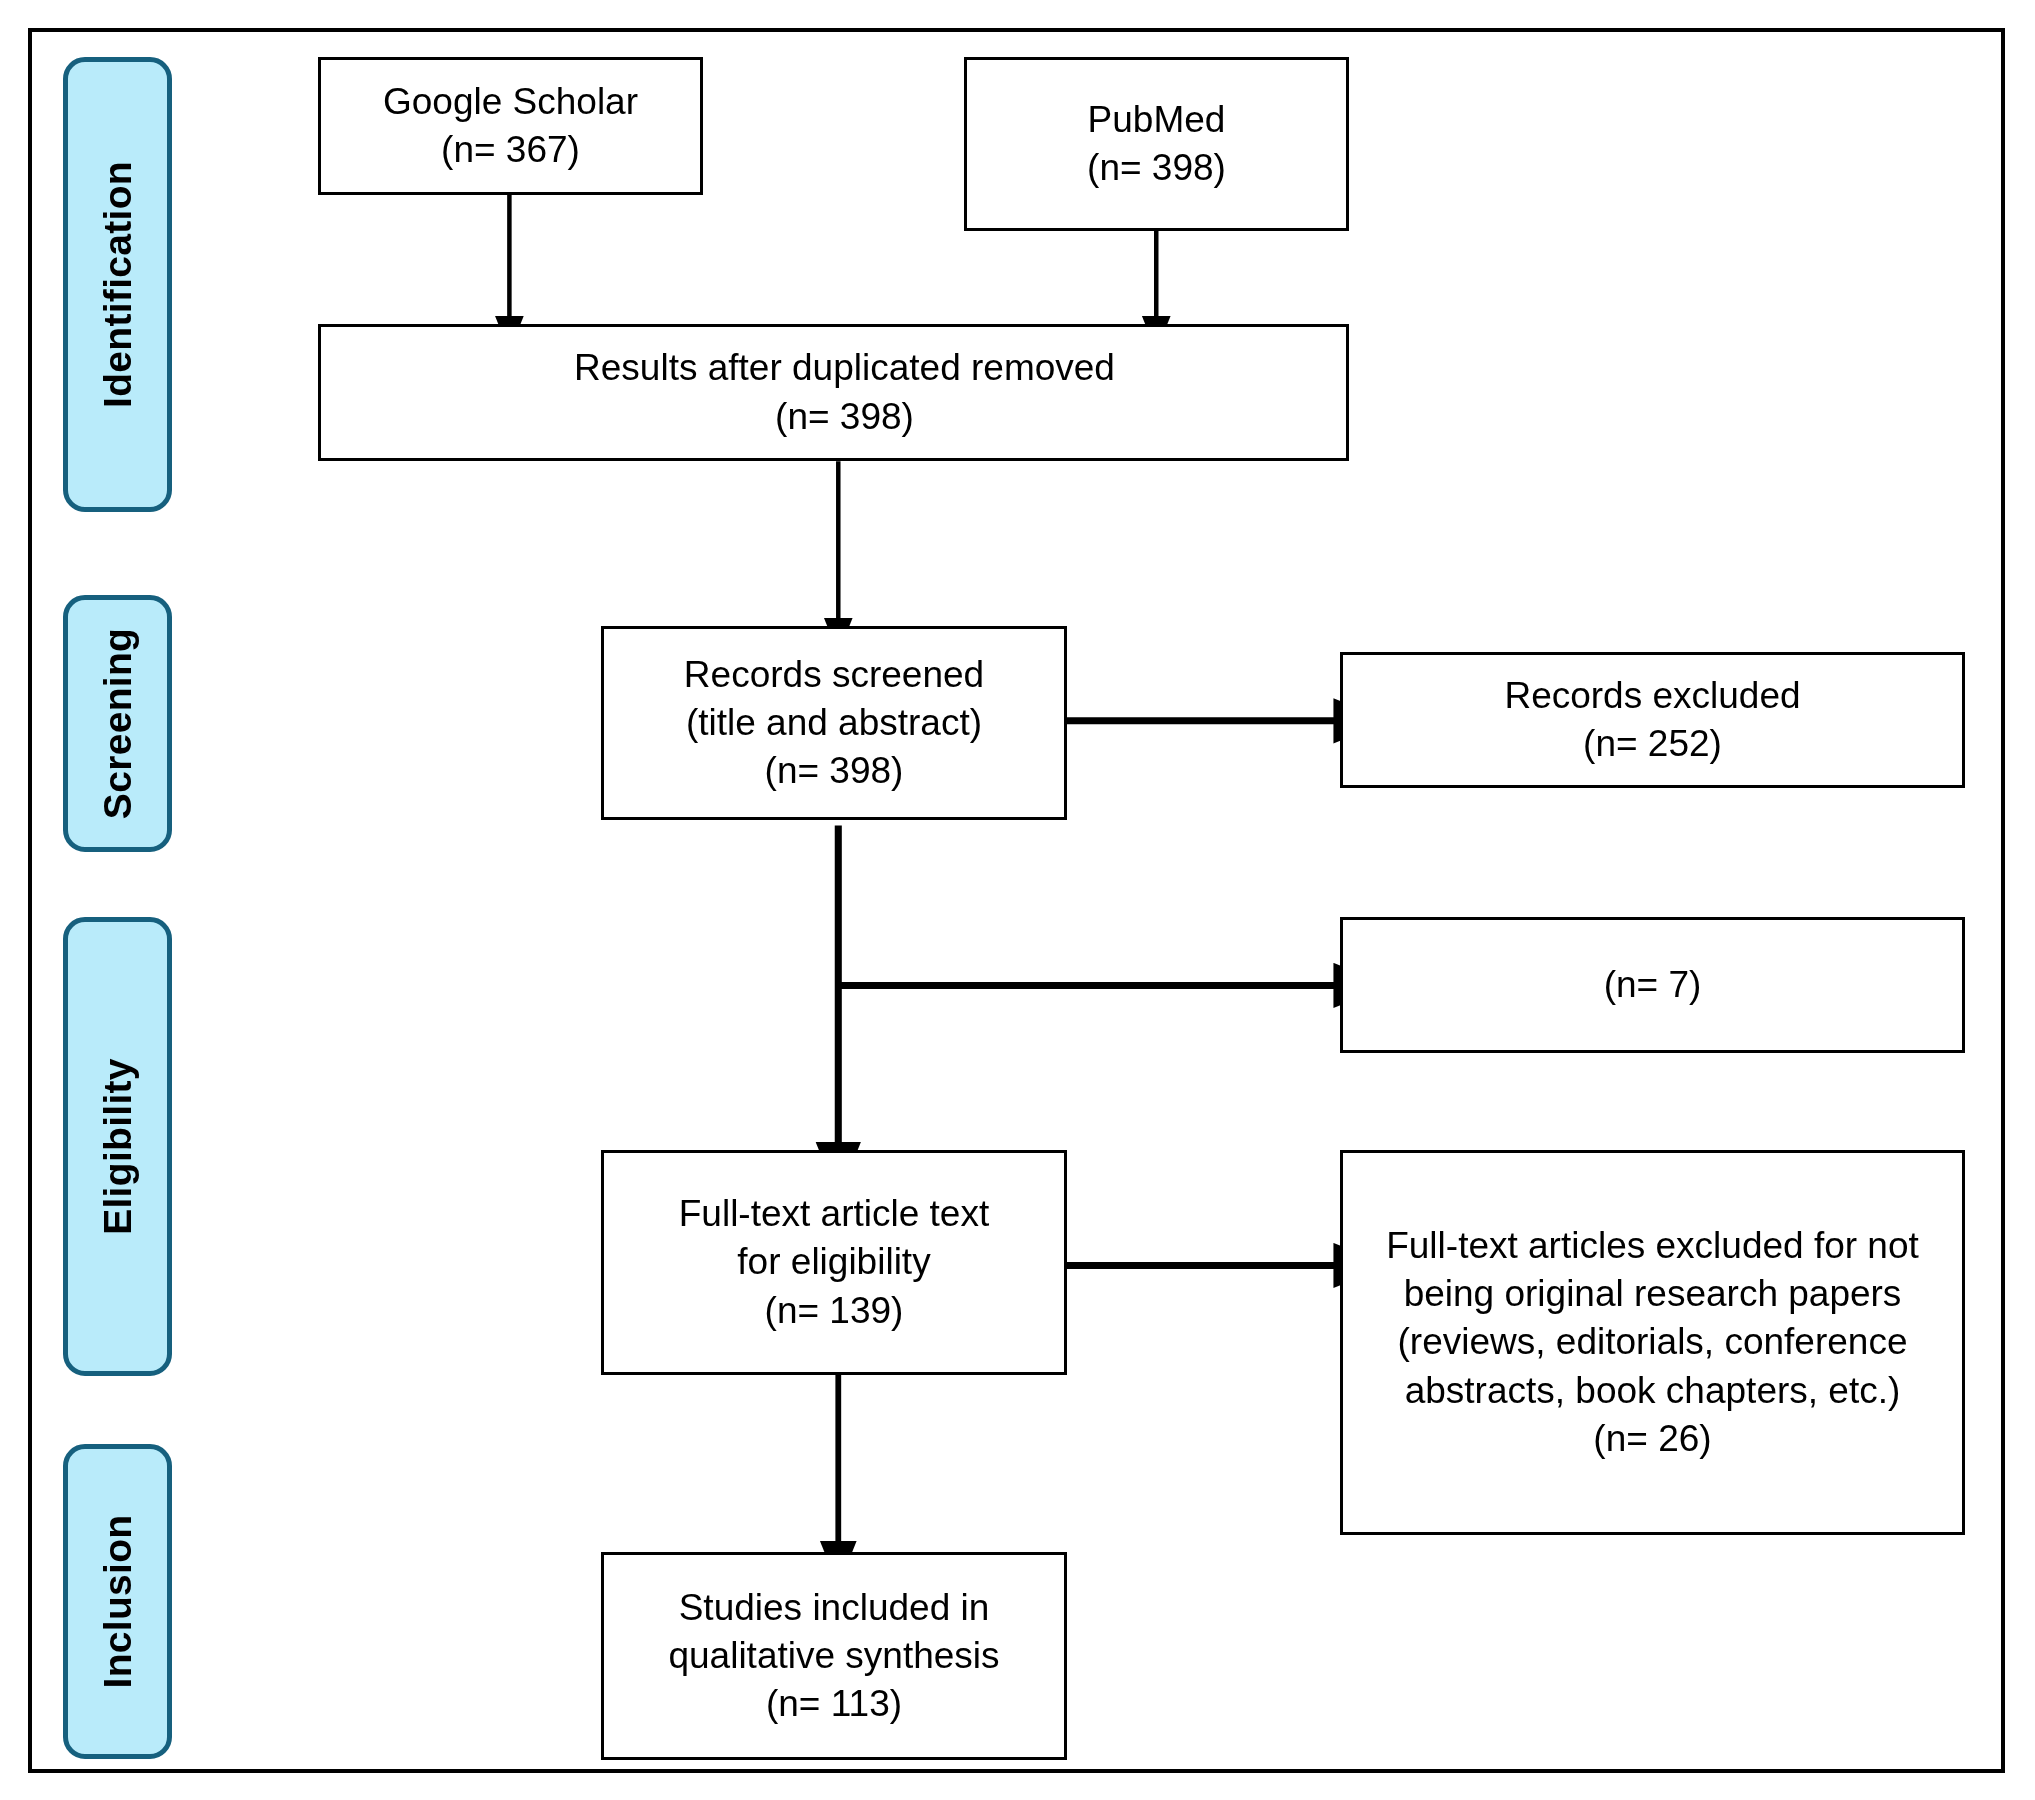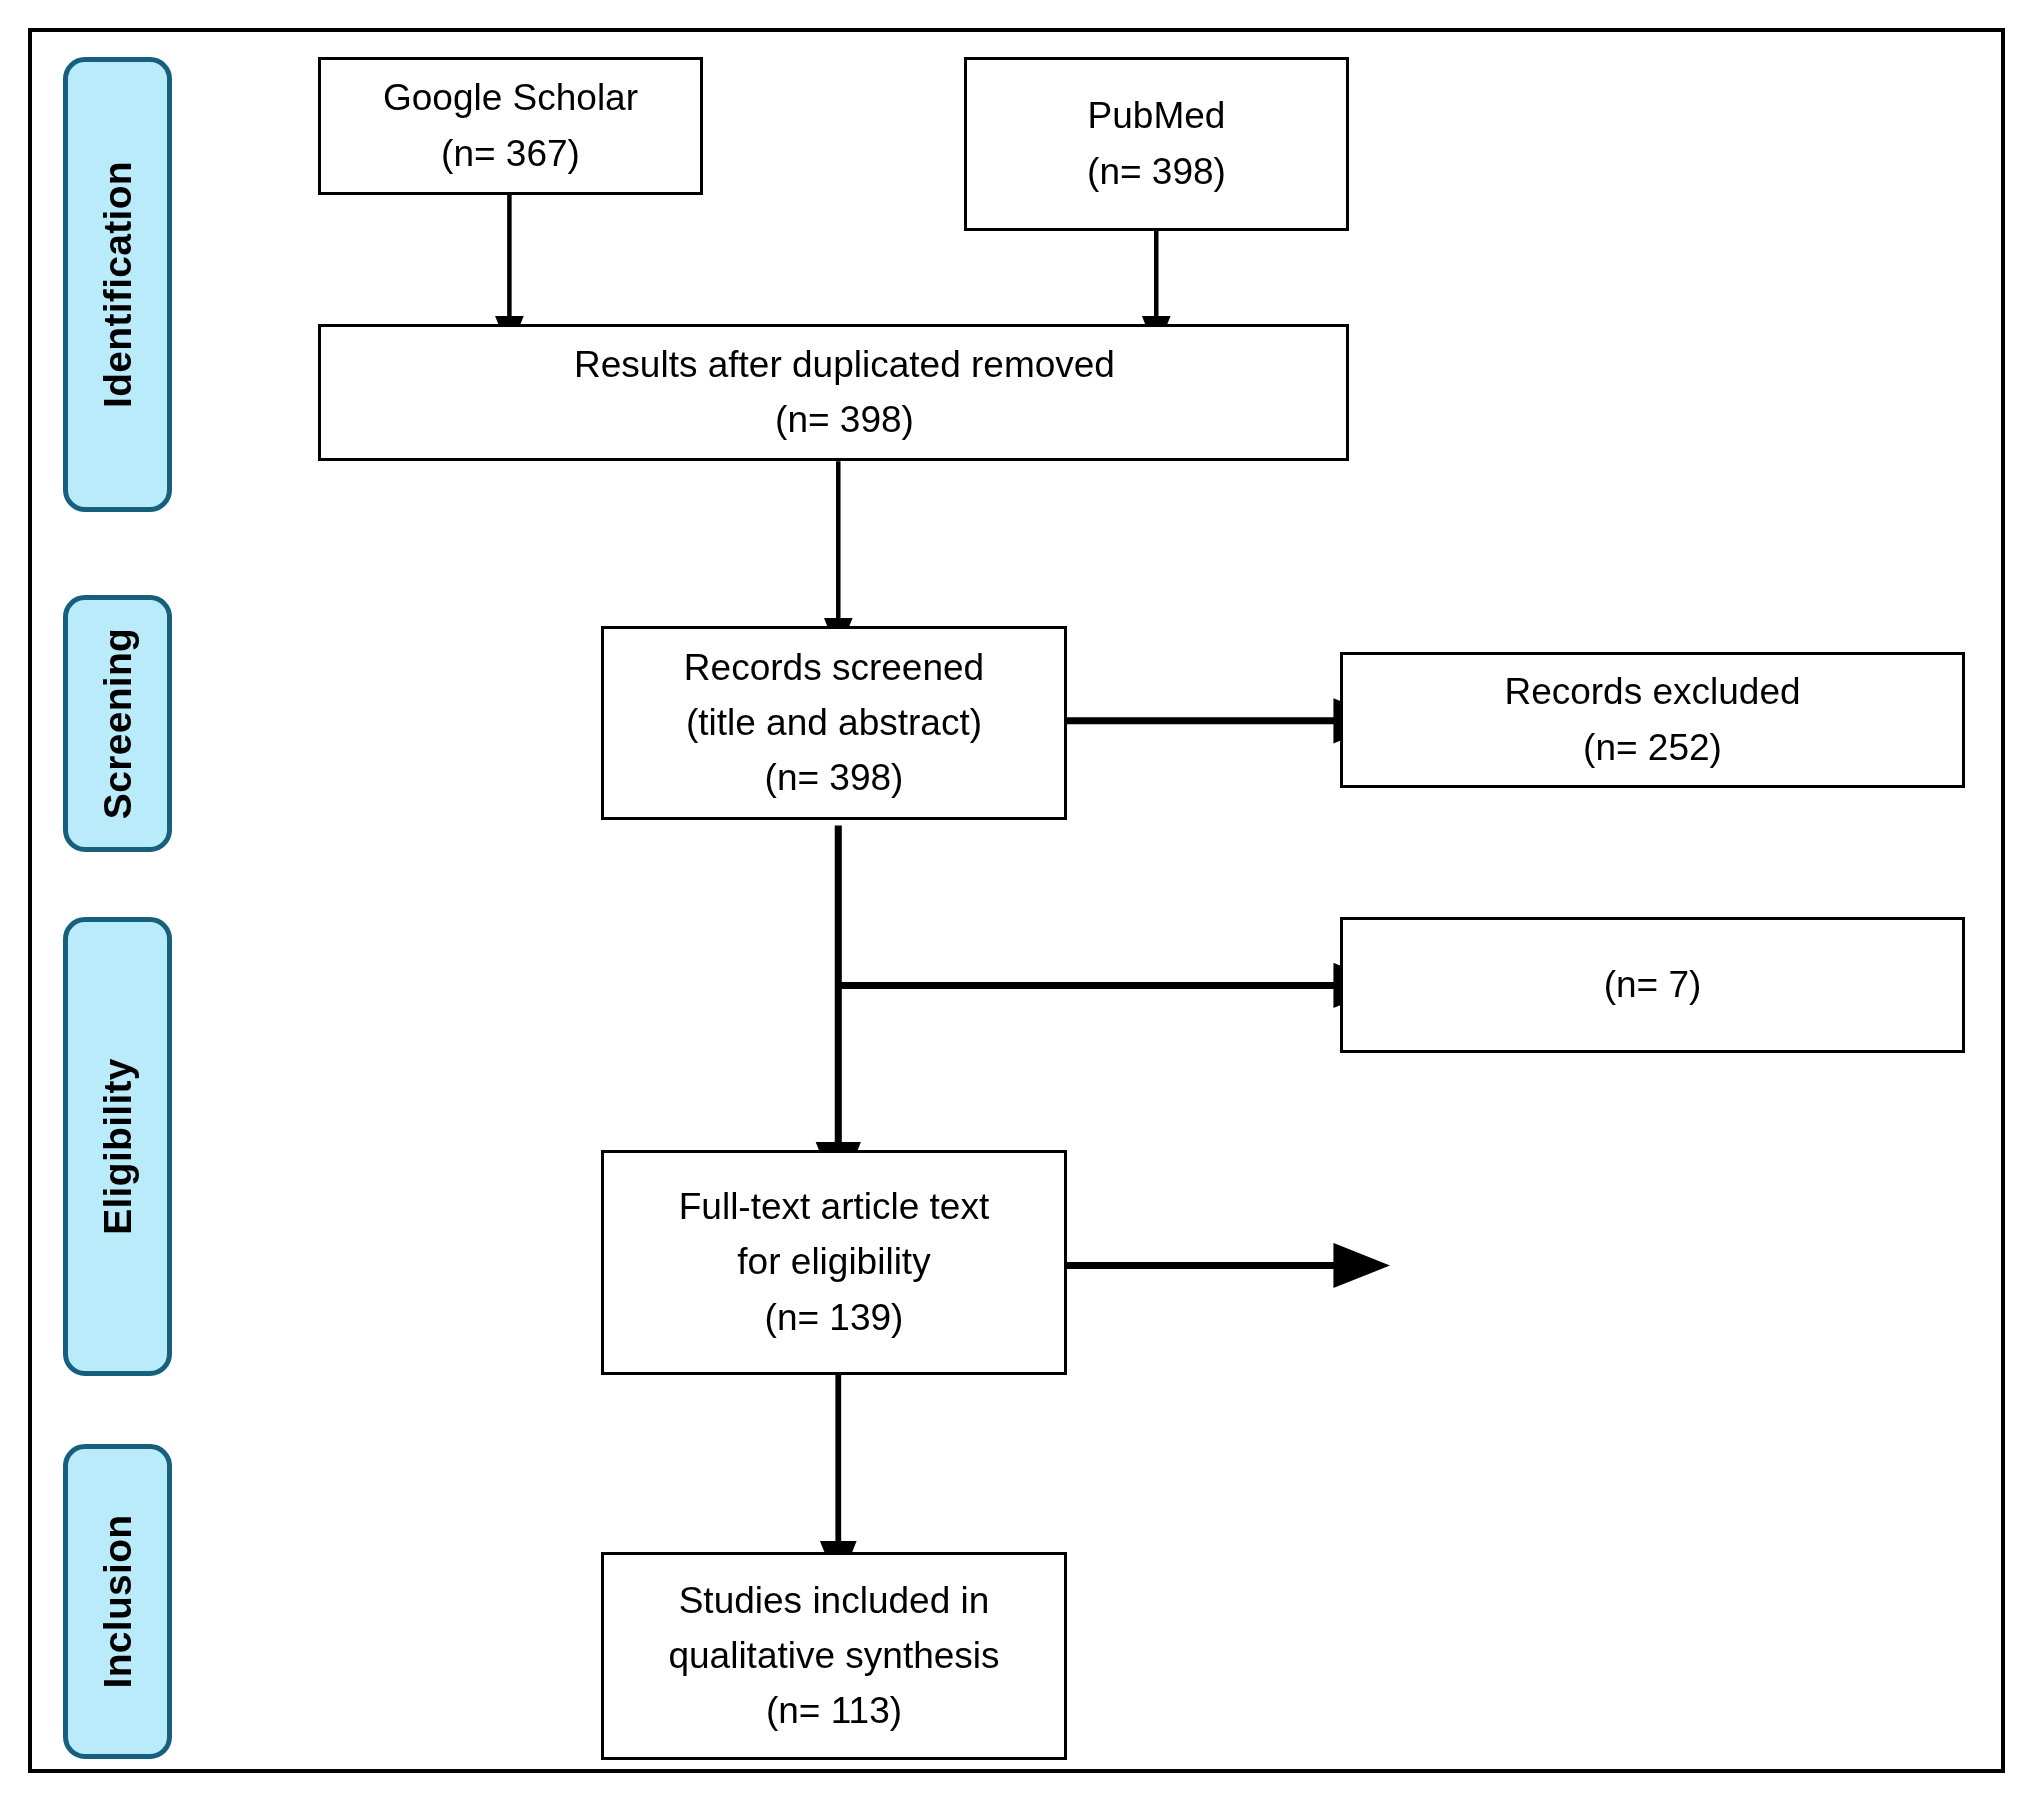--- a/index.html
+++ b/index.html
@@ -49,21 +49,20 @@
     position: absolute;
     background: #ffffff;
     border: 3.2px solid #000000;
     box-sizing: border-box;
     display: flex;
     flex-direction: column;
     align-items: center;
     justify-content: center;
     text-align: center;
     padding: 3.9px 9px;
-    gap: 7px;
   }
   .node .line {
     font-size: 37px;
     color: #000000;
     line-height: 1.30;
     white-space: nowrap;
   }
   .node.wrap .line {
     white-space: normal;
   }
@@ -152,20 +151,24 @@
   <div class="node" style="left:1340px; top:917px; width:625px; height:136px;">
     <div class="line">(n= 7)</div>
   </div>
 
   <div class="node" style="left:601px; top:1150px; width:466px; height:225px;">
     <div class="line">Full-text article text</div>
     <div class="line">for eligibility</div>
     <div class="line">(n= 139)</div>
   </div>
 
+  <div class="node wrap" style="left:1340px; top:1150px; width:625px; height:385px; padding:6.4px 20.6px;">
+    <div class="line">Full-text articles excluded for not being original research papers (reviews, editorials, conference abstracts, book chapters, etc.)</div>
+    <div class="line">(n= 26)</div>
+  </div>
 
   <div class="node" style="left:601px; top:1552px; width:466px; height:208px;">
     <div class="line">Studies included in</div>
     <div class="line">qualitative synthesis</div>
     <div class="line">(n= 113)</div>
   </div>
 
 </div>
 
 

